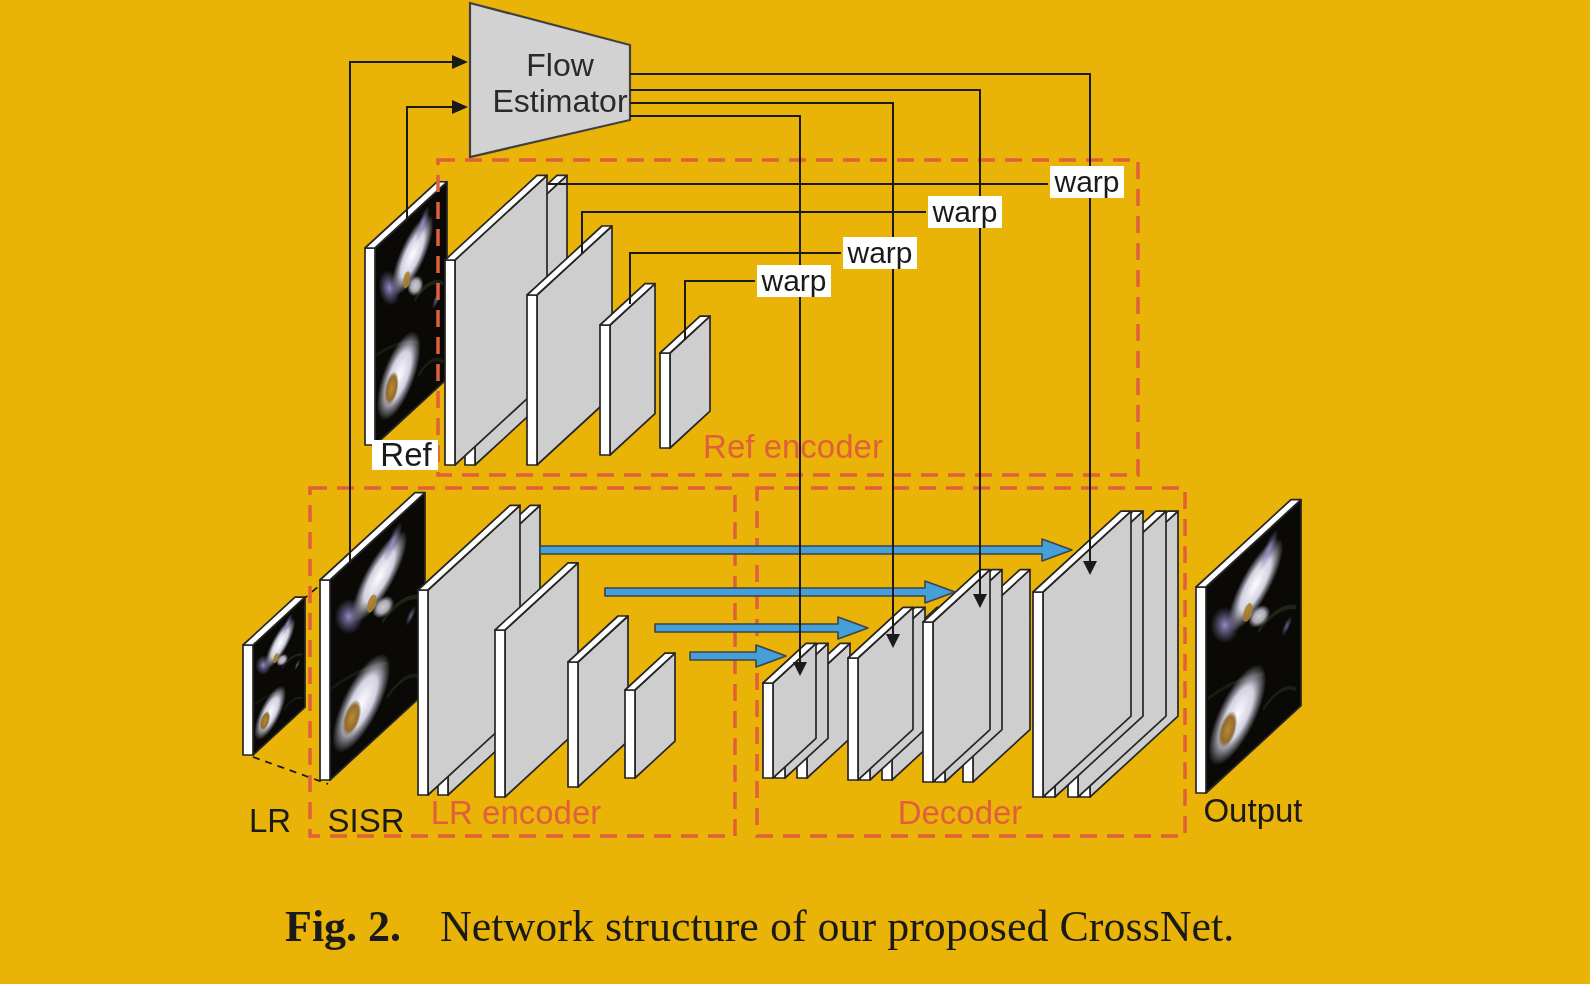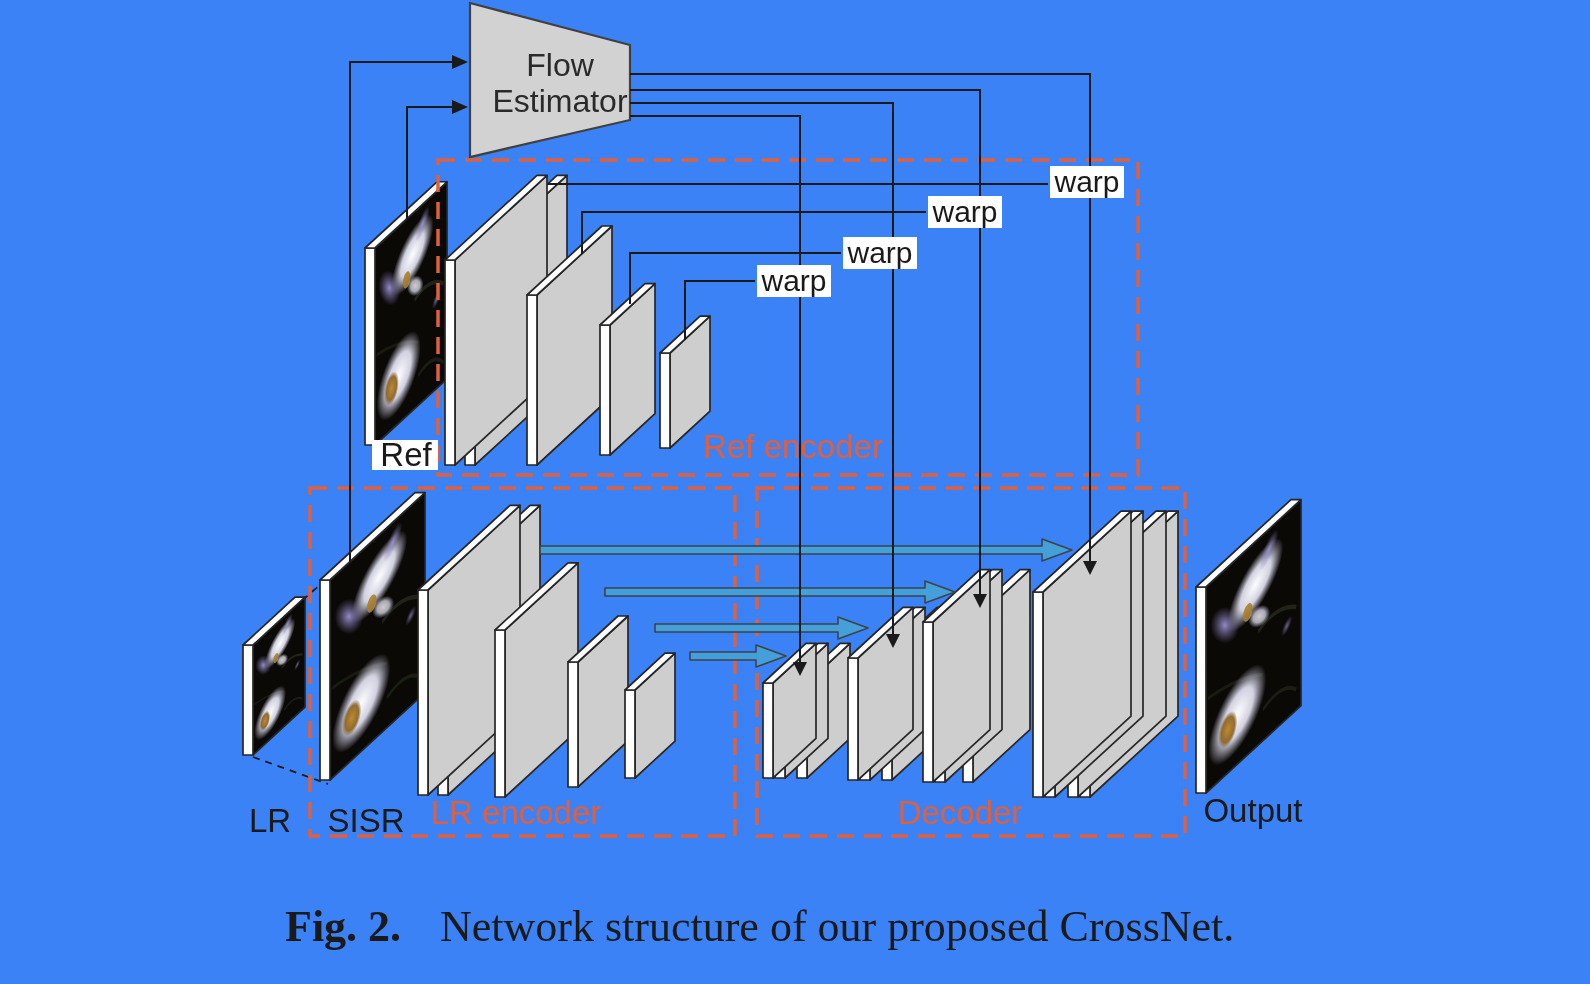--- a/index.html
+++ b/index.html
@@ -1,16 +1,16 @@
 <!DOCTYPE html>
 <html><head>
 <meta charset="utf-8">
 <style>
   html,body{margin:0;padding:0;background:#ffffff;}
-  .stage{width:1590px;height:984px;position:relative;background:#3b82f6;overflow:hidden;}
+  .stage{width:1590px;height:984px;position:relative;background:#eab308;overflow:hidden;}
   svg{display:block;}
   text{font-family:"Liberation Sans","DejaVu Sans",sans-serif;fill:#1a1a1a;}
   .ln{stroke:#262626;stroke-width:1.7;stroke-linejoin:round;}
   .face{fill:#cecece;}
   .white{fill:#ffffff;}
   .k{stroke:#1a1a1a;stroke-width:2;fill:none;}
   .kh{fill:#1a1a1a;stroke:none;}
   .dash{fill:none;stroke:#E0603C;stroke-width:3.5;stroke-dasharray:17 10;}
   .blue{fill:#459FD9;stroke:#3d4349;stroke-width:1.6;stroke-linejoin:round;}
   .lbl{font-size:30px;}

